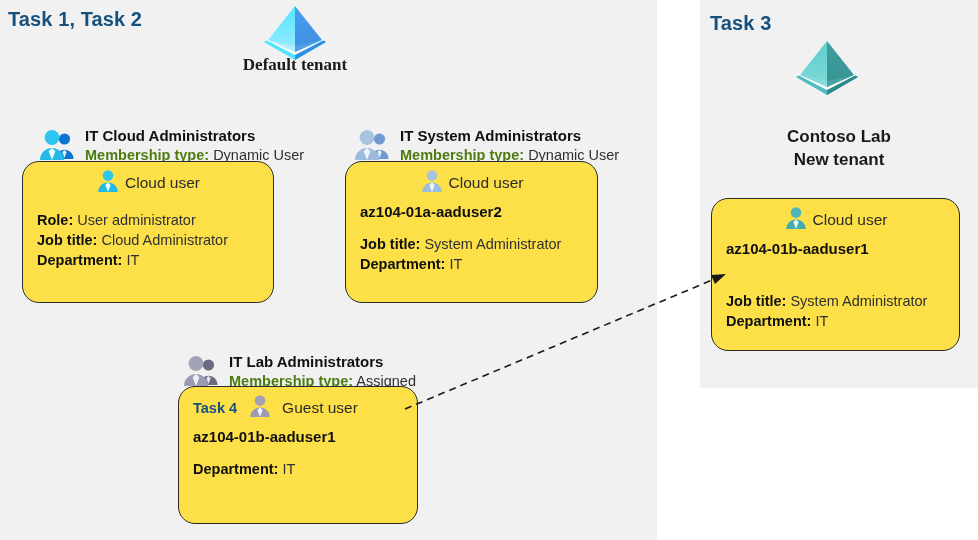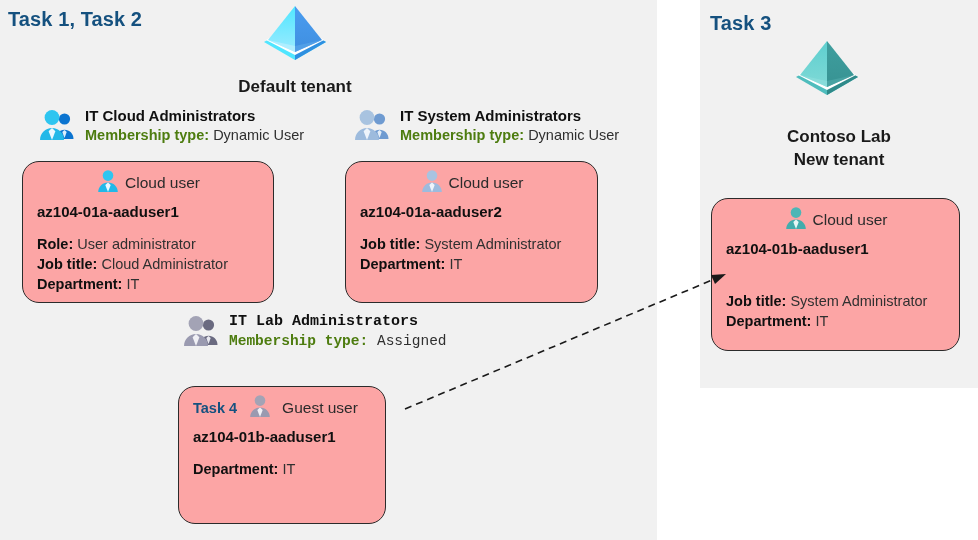--- a/index.html
+++ b/index.html
@@ -16,30 +16,30 @@
   .task-label{
     position:absolute;color:#15517f;font-weight:bold;font-size:20px;
     letter-spacing:.1px;white-space:nowrap;
   }
 
   .tenant-name{
     position:absolute;color:#1a1a1a;font-weight:bold;font-size:17px;
     white-space:nowrap;text-align:center;line-height:1.35;
   }
 
-  .group{position:absolute;display:flex;align-items:flex-start;}
+  .group{position:absolute;display:flex;align-items:flex-start;margin-top:20px;}
   .group-icon{flex:0 0 auto;margin-top:3px;}
   .group-text{margin-left:7px;line-height:1.35;}
   .group-title{font-weight:bold;font-size:15px;color:#101010;white-space:nowrap;}
   .group-meta{font-size:14.5px;color:#303030;white-space:nowrap;}
   .group-meta b{color:#4d7c0f;font-weight:bold;}
 
   .card{
     position:absolute;border:1.4px solid #2b2b2b;border-radius:17px;
-    background:#fca5a5;box-sizing:border-box;
+    background:#fde047;box-sizing:border-box;
   }
   .card-head{
     display:flex;align-items:center;justify-content:center;
     gap:5px;height:26px;margin-top:8px;
   }
   .card-head .utype{font-size:15.5px;color:#2b2b2b;white-space:nowrap;}
   .card-head .intask{
     font-size:14.5px;font-weight:bold;color:#15517f;
     margin-right:6px;white-space:nowrap;
   }
@@ -74,21 +74,21 @@
   </defs>
   <polygon points="6,40 37,22 68,40 37,58" fill="#50e6ff"></polygon>
   <polygon points="37,22 68,40 37,58" fill="#2f8fe0"></polygon>
   <polygon points="8,38 37,20 66,38 37,53" fill="#ffffff"></polygon>
   <polygon points="37,4 10,38 37,50" fill="url(#bl1)"></polygon>
   <polygon points="37,4 64,38 37,50" fill="url(#bl2)"></polygon>
   <polygon points="10,38 37,44 37,50" fill="#bfefff" opacity=".65"></polygon>
   <polygon points="64,38 37,44 37,50" fill="#5aa8ea" opacity=".65"></polygon>
 </svg>
 
-<div class="tenant-name" style="left:208px;top:76px;width:174px;">Default tenant</div>
+<div class="tenant-name" style="left:208px;top:54px;width:174px;font-family:Liberation Serif, serif;">Default tenant</div>
 
 <div class="group" style="left:38px;top:106px;">
   <span class="group-icon">
     <svg width="40" height="32" viewBox="0 0 40 32">
       <circle cx="26.5" cy="10" r="5.6" fill="#0b74d0"></circle>
       <path d="M17.5 30c0-5.4 4.1-9.2 9-9.2s9 3.8 9 9.2z" fill="#0b74d0"></path>
       <circle cx="14" cy="8.5" r="7.4" fill="#2ec5f0"></circle>
       <path d="M2 31c0-7 5.4-12 12-12s12 5 12 12z" fill="#22b8e8"></path>
       <path d="M14 19l-3.4 3.2L14 31l3.4-8.8z" fill="#eaf8ff"></path>
       <path d="M26.5 21l-2.2 2 2.2 6 2.2-6z" fill="#dbeefc"></path>
@@ -116,21 +116,21 @@
   </span>
   <span class="group-text">
     <div class="group-title">IT System Administrators</div>
     <div class="group-meta">
       <b>Membership type:</b>
       <span>Dynamic User</span>
     </div>
   </span>
 </div>
 
-<div class="group" style="left:182px;top:312px;font-family:Liberation Mono, monospace;">
+<div class="group" style="left:182px;top:332px;">
   <span class="group-icon">
     <svg width="40" height="32" viewBox="0 0 40 32">
       <circle cx="26.5" cy="10" r="5.6" fill="#6a6a80"></circle>
       <path d="M17.5 30c0-5.4 4.1-9.2 9-9.2s9 3.8 9 9.2z" fill="#6a6a80"></path>
       <circle cx="14" cy="8.5" r="7.4" fill="#a3a3b5"></circle>
       <path d="M2 31c0-7 5.4-12 12-12s12 5 12 12z" fill="#9a9ab0"></path>
       <path d="M14 19l-3.4 3.2L14 31l3.4-8.8z" fill="#f0f0f5"></path>
       <path d="M26.5 21l-2.2 2 2.2 6 2.2-6z" fill="#e8e8ef"></path>
     </svg>
   </span>
@@ -147,21 +147,20 @@
   <div class="card-head">
     <span>
       <svg width="24" height="24" viewBox="0 0 24 24">
         <circle cx="12" cy="6.6" r="5.3" fill="#2ec5f0"></circle>
         <path d="M2.2 23c0-5.4 4.4-9.6 9.8-9.6s9.8 4.2 9.8 9.6z" fill="#22b8e8"></path>
         <path d="M12 13.4l-2.7 2.5L12 23l2.7-7.1z" fill="#eaf8ff"></path>
       </svg>
     </span>
     <span class="utype">Cloud user</span>
   </div>
-  <div class="card-name">az104-01a-aaduser1</div>
   <div class="card-attrs">
     <div>
       <b>Role:</b>
       <span>User administrator</span>
     </div>
     <div>
       <b>Job title:</b>
       <span>Cloud Administrator</span>
     </div>
     <div>
@@ -188,21 +187,21 @@
       <b>Job title:</b>
       <span>System Administrator</span>
     </div>
     <div>
       <b>Department:</b>
       <span>IT</span>
     </div>
   </div>
 </div>
 
-<div class="card" style="left:178px;top:386px;width:208px;height:138px;">
+<div class="card" style="left:178px;top:386px;width:240px;height:138px;">
   <div class="card-head" style="justify-content:flex-start;padding-left:14px;">
     <span class="intask">Task 4</span>
     <span>
       <svg width="24" height="24" viewBox="0 0 24 24">
         <circle cx="12" cy="6.6" r="5.3" fill="#a3a3b5"></circle>
         <path d="M2.2 23c0-5.4 4.4-9.6 9.8-9.6s9.8 4.2 9.8 9.6z" fill="#9a9ab0"></path>
         <path d="M12 13.4l-2.7 2.5L12 23l2.7-7.1z" fill="#f0f0f5"></path>
       </svg>
     </span>
     <span class="utype" style="margin-left:5px;">Guest user</span>

